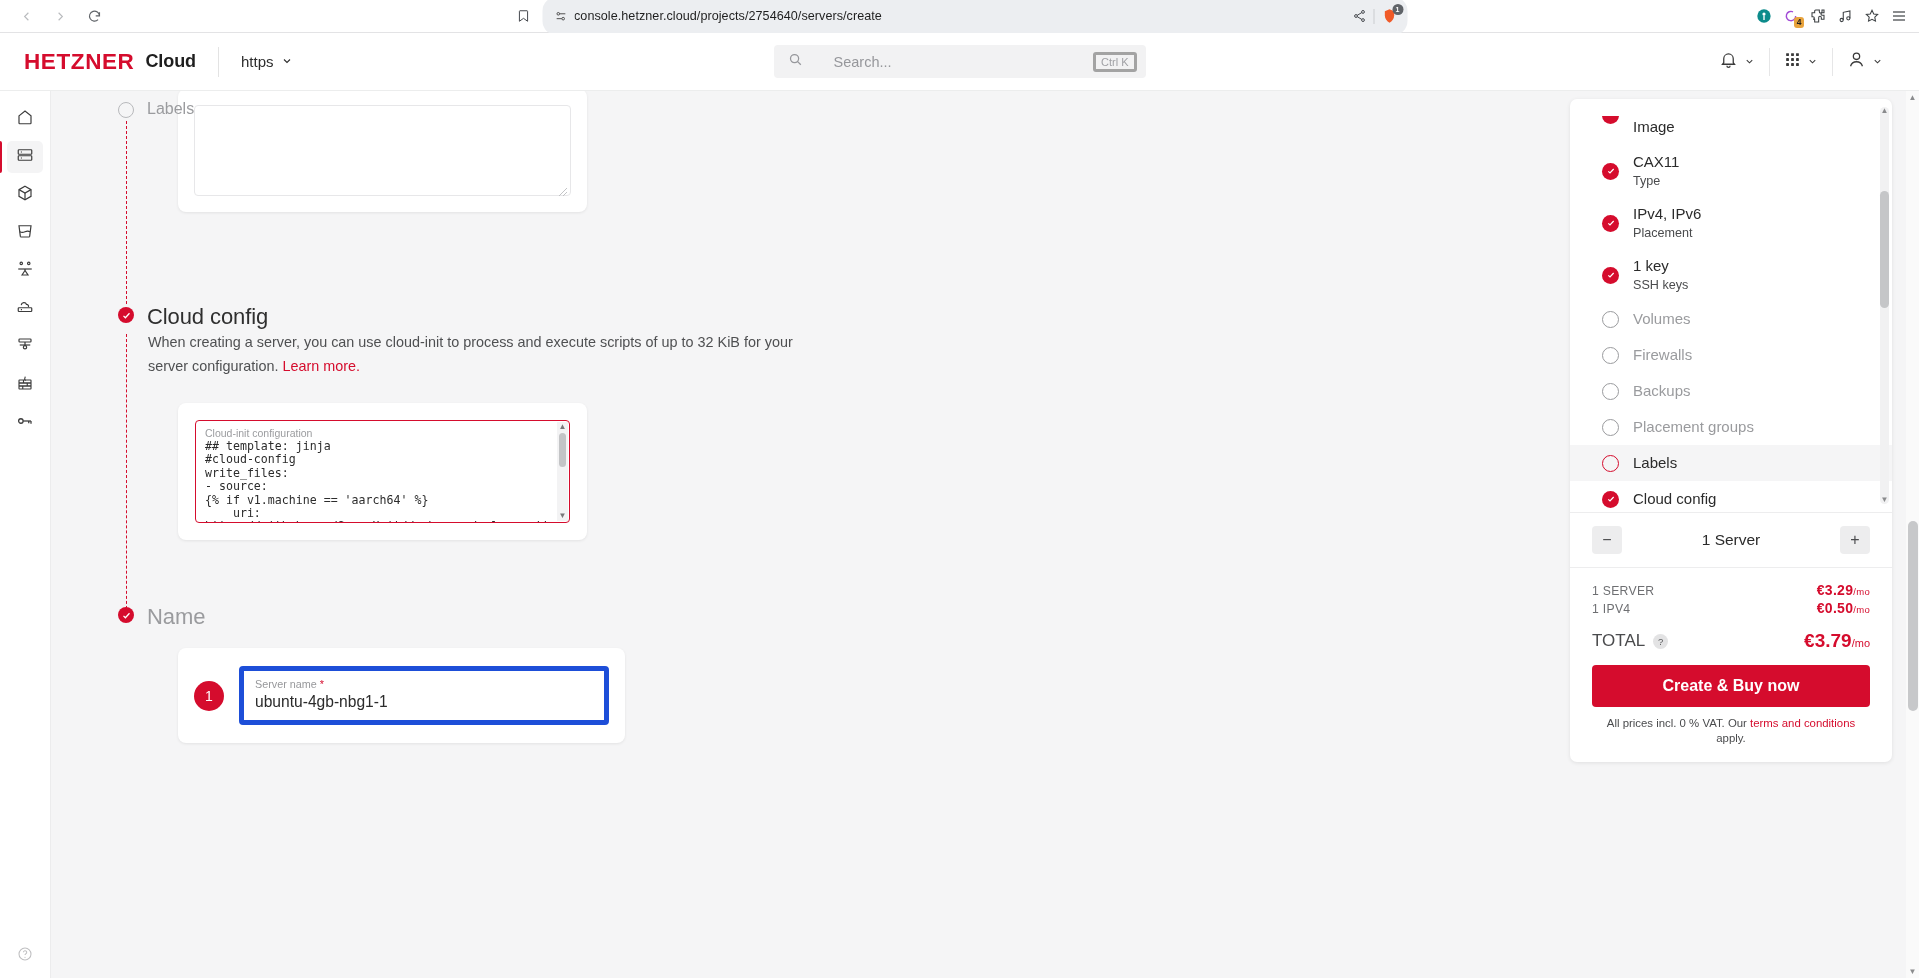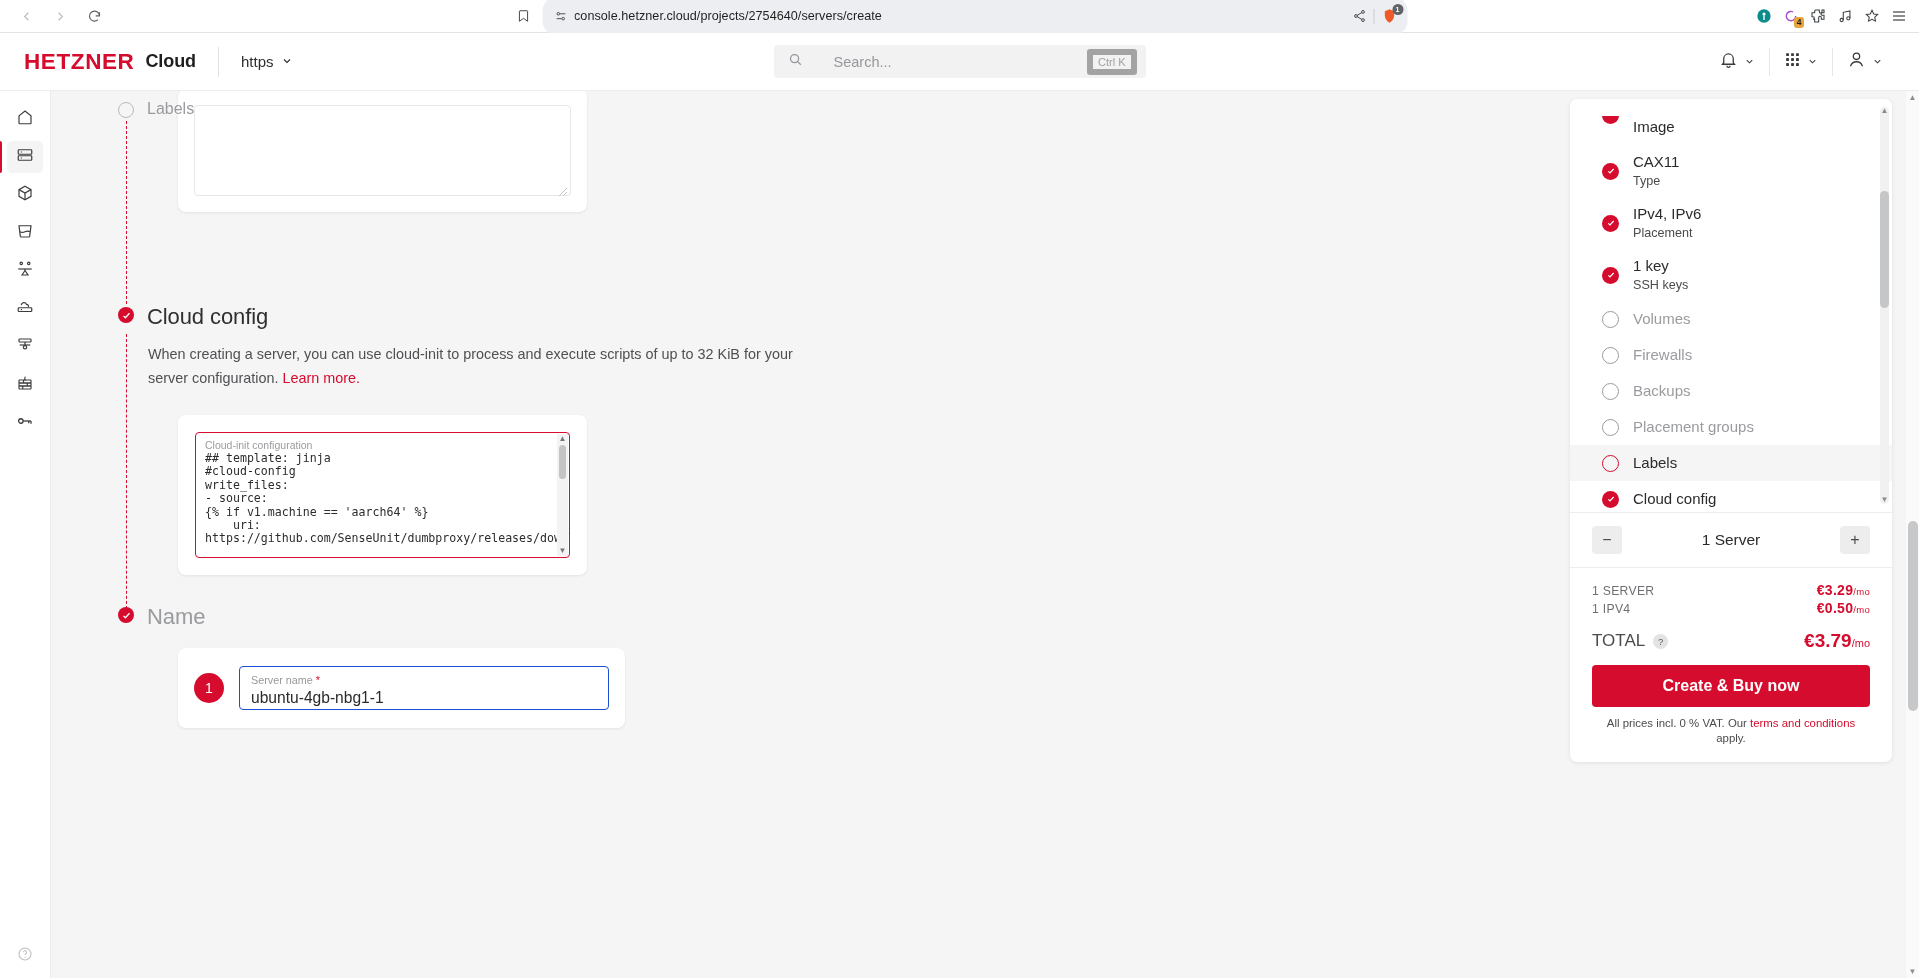--- a/index.html
+++ b/index.html
@@ -146,21 +146,21 @@
     background: #f2f2f3;
     border-radius: 4px;
     display: flex;
     align-items: center;
     padding: 0 9px 0 14px;
     gap: 11px;
     cursor: text;
   }
   .app-search .ph { color: #96979b; font-size: 14.5px; flex: 1; margin-left: 20px; }
   .kbd {
-    border: 6px solid #a3a3a3;
+    border: 3px solid #a3a3a3;
     border-radius: 3px;
     color: #a0a1a5;
     font-size: 11px;
     padding: 1px 5px;
   }
   .header-right {
     margin-left: auto;
     display: flex;
     align-items: center;
     gap: 0;
@@ -290,35 +290,35 @@
     right: 2px; bottom: 2px;
     width: 10px; height: 10px;
     color: #bcbdc0;
   }
 
   .desc {
     font-size: 14.4px;
     color: #4f5052;
     line-height: 24px;
     max-width: 675px;
-    margin-top: 12px;
+    margin-top: 0;
     margin-left: 1px;
   }
   .desc a { color: #d50c2d; text-decoration: none; }
 
   .cloudinit-card {
     width: 409px;
     margin-left: 31px;
     margin-top: 25px;
     padding: 17px;
   }
   .cloudinit-box {
     border: 1.3px solid #d50c2d;
     border-radius: 4px;
-    height: 126px;
+    height: 103px;
     position: relative;
     overflow: hidden;
     background: #fff;
     padding: 6px 0 2px 9px;
   }
   .ci-label {
     font-size: 10.5px;
     color: #9b9c9f;
     line-height: 13px;
     font-family: "Liberation Sans", sans-serif;
@@ -364,23 +364,23 @@
     width: 30px; height: 30px;
     border-radius: 50%;
     background: #d50c2d;
     color: #fff;
     font-size: 14px;
     display: flex; align-items: center; justify-content: center;
     flex-shrink: 0;
   }
   .name-field {
     flex: 1;
-    border: 1px solid #1d4ed8;
+    border: 5px solid #1d4ed8;
     border-radius: 4px;
-    padding: 6px 11px 1px 11px;
+    padding: 6px 11px 8px 11px;
     background: #fff;
     cursor: text;
   }
   .name-field-label { font-size: 10.8px; color: #97989b; line-height: 14px; }
   .req { color: #d50c2d; }
   .name-field-value { font-size: 15.6px; color: #2b2b2b; line-height: 21px; }
 
   
   .summary {
     position: absolute;

